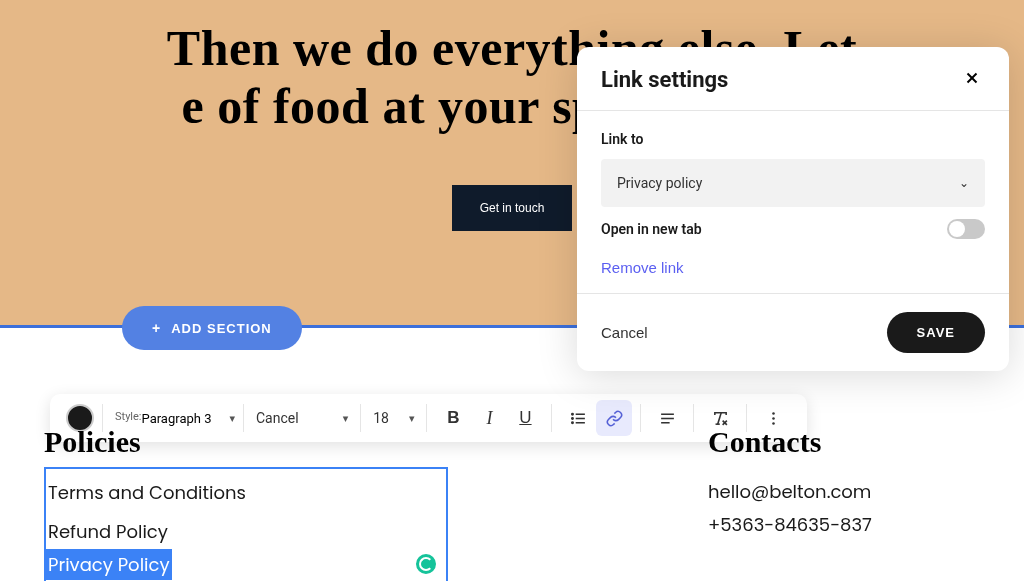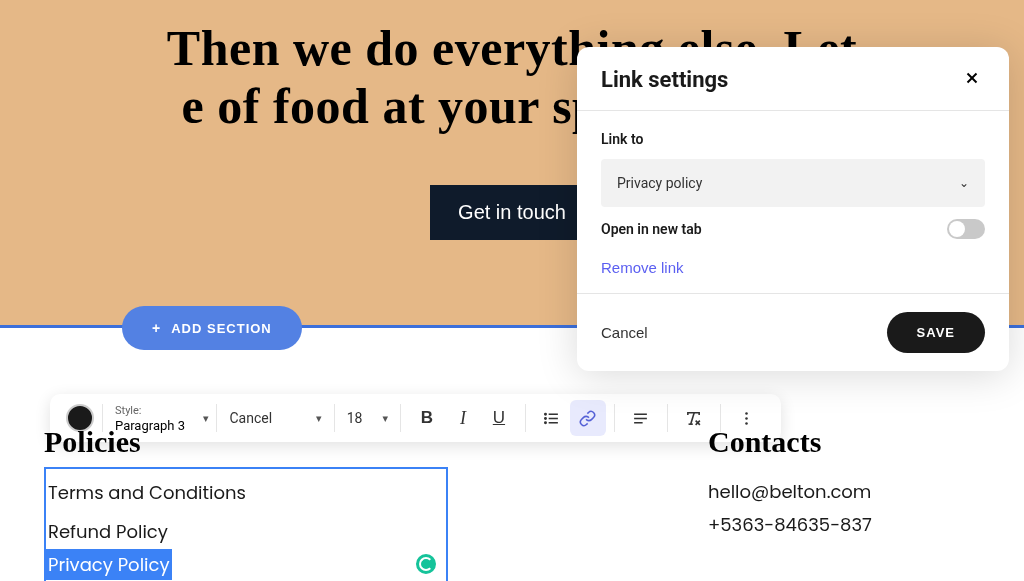--- a/index.html
+++ b/index.html
@@ -1,32 +1,32 @@
 <!DOCTYPE html>
 <html><head>
   <meta charset="utf-8">
   <style>
     * { margin: 0; padding: 0; box-sizing: border-box; }
     body { font-family: -apple-system, BlinkMacSystemFont, "Segoe UI", Roboto, sans-serif; width: 1024px; height: 581px; overflow: hidden; position: relative; background: #fff; }
     
     .hero { background: #e5b887; width: 100%; height: 325px; position: relative; text-align: center; padding-top: 20px; }
     .hero-text { font-family: Georgia, serif; font-size: 50px; font-weight: bold; color: #000; line-height: 1.15; letter-spacing: 0.5px; }
-    .get-in-touch { background: #0f1b2b; color: #fff; border: none; padding: 16px 28px; font-size: 20px; margin-top: 50px; cursor: pointer; }
+    .get-in-touch { background: #0f1b2b; color: #fff; border: none; padding: 16px 28px; font-size: 12px; margin-top: 50px; cursor: pointer; }
     
     .divider { height: 3px; background: #3b6fdb; width: 100%; }
     
     .add-section-wrap { position: absolute; left: 122px; top: 306px; }
     .add-section { background: #5381e3; color: #fff; border: none; border-radius: 22px; padding: 14px 30px; font-size: 13px; font-weight: 600; letter-spacing: 1px; cursor: pointer; display: flex; align-items: center; gap: 10px; }
     .add-section .plus { font-size: 14px; }
     
     .toolbar { position: absolute; left: 50px; top: 394px; background: #fff; border-radius: 10px; box-shadow: 0 4px 16px rgba(0,0,0,0.12); display: flex; align-items: center; padding: 5px 10px; height: 48px; }
     .toolbar-group { display: flex; align-items: center; padding: 0 6px; }
     .toolbar-divider { width: 1px; height: 28px; background: #e5e5e5; margin: 0 2px; }
     .color-swatch { width: 28px; height: 28px; border-radius: 50%; background: #1a1a1a; border: 2px solid #ccc; cursor: pointer; }
-    .style-block { display: flex; flex-direction: column; font-size: 11px; margin: 0 4px; cursor: pointer; }
+    .style-block { display: flex; font-size: 11px; margin: 0 4px; cursor: pointer; }
     .style-label { color: #666; font-size: 11px; }
     .style-value { color: #000; font-size: 13px; padding-top: 1px; }
     .chevron { margin-left: 14px; color: #555; font-size: 11px; cursor: pointer; }
     .font-select { font-size: 14px; color: #333; padding: 0 4px; cursor: pointer; display: flex; align-items: center; }
     .size-select { font-size: 14px; color: #333; padding: 0 4px; cursor: pointer; display: flex; align-items: center; justify-content: center; }
     .fmt-btn { width: 36px; height: 36px; border: none; background: transparent; cursor: pointer; font-size: 17px; color: #333; display: flex; align-items: center; justify-content: center; border-radius: 6px; }
     .fmt-btn.bold { font-weight: 800; }
     .fmt-btn.italic { font-style: italic; font-family: Georgia, serif; font-size: 18px; }
     .fmt-btn.underline { text-decoration: underline; }
     .fmt-btn.active { background: #e8eafd; color: #5561d6; }

